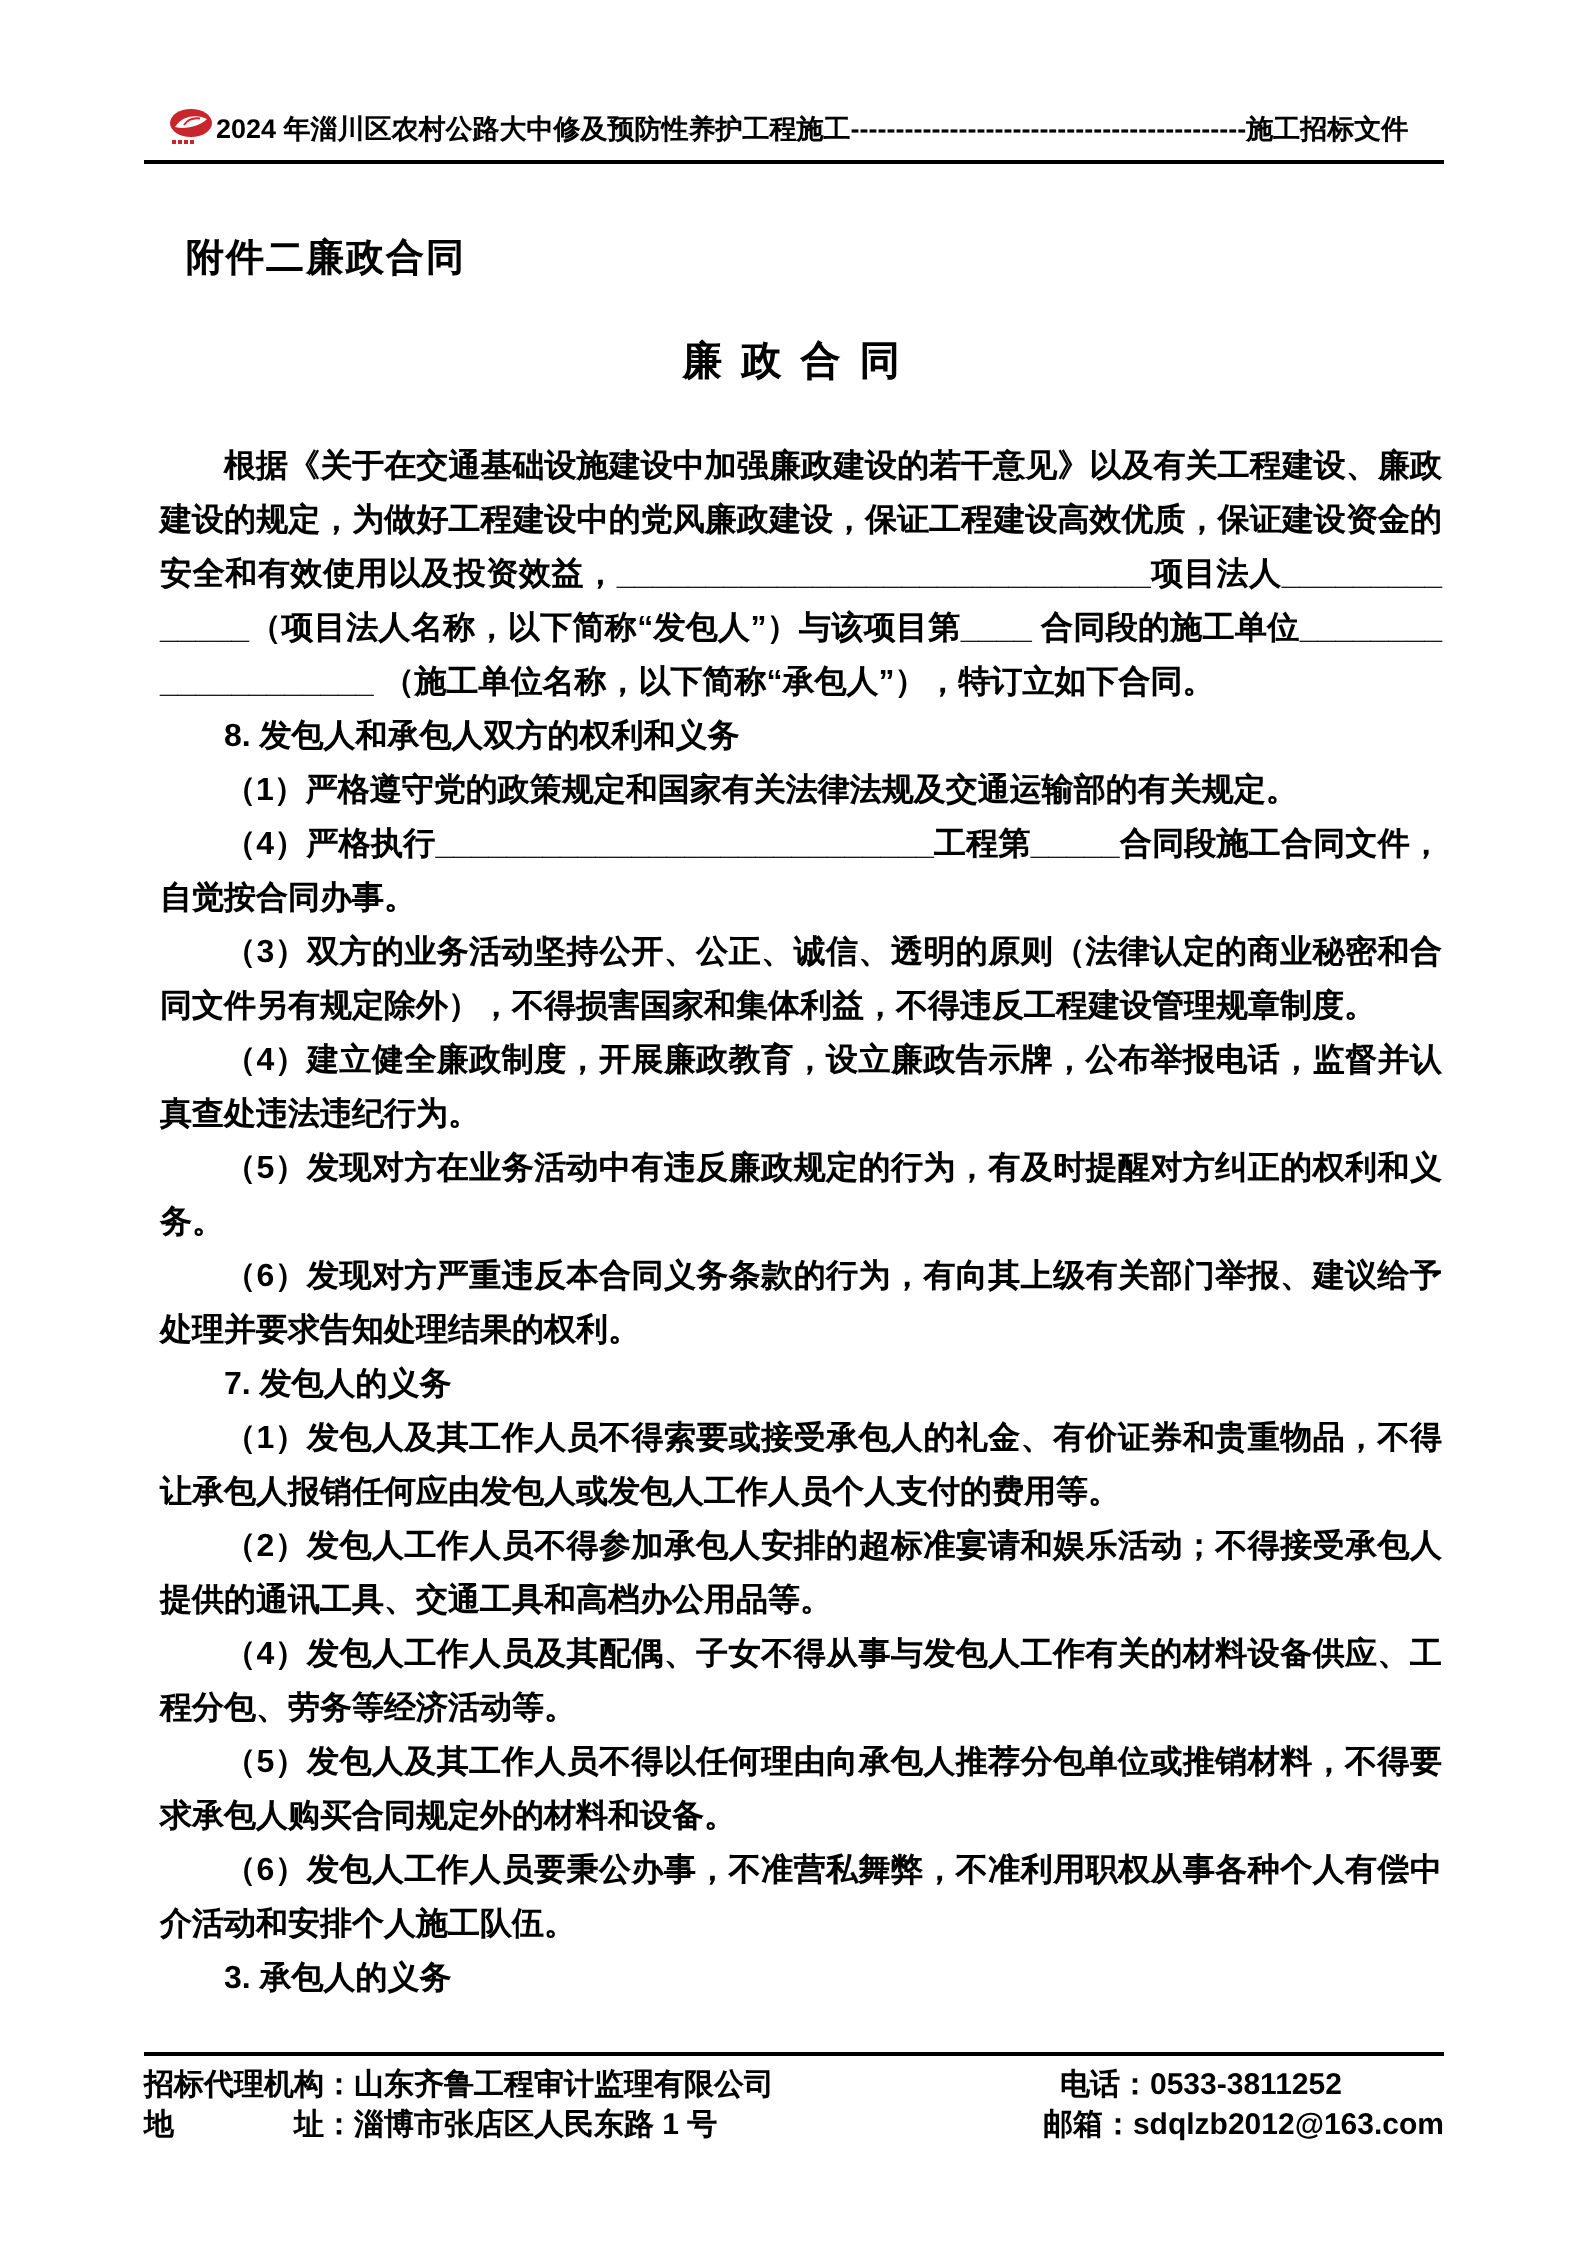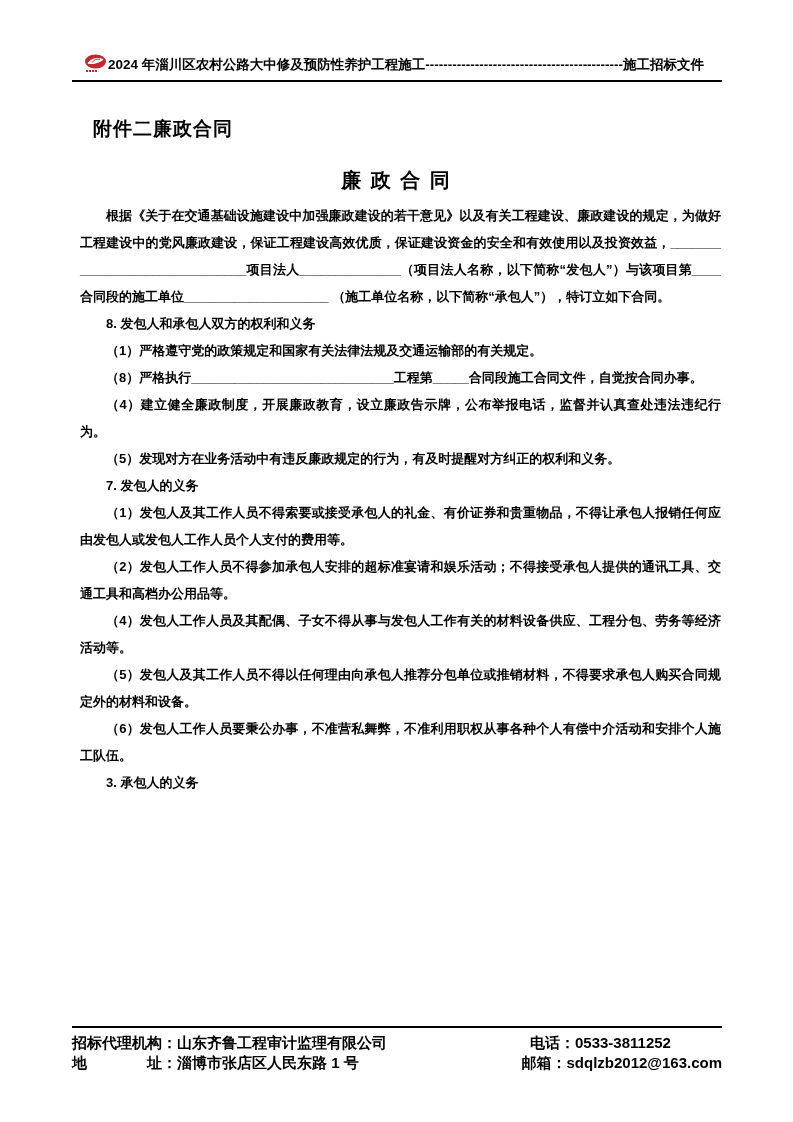--- a/index.html
+++ b/index.html
@@ -52,24 +52,24 @@
     top: 167px;
     left: 0;
     width: 100%;
     text-align: center;
     font-size: 20px;
     letter-spacing: 2px;
   }
   
   .content {
     position: absolute;
-    top: 202px;
+    top: 220px;
     left: 80px;
     width: 641px;
-    font-size: 13px;
+    font-size: 16px;
     line-height: 27px;
     text-align: justify;
   }
   .content p {
     margin: 0;
     padding: 0;
     text-indent: 2em;
     word-break: break-all;
   }
   
@@ -117,23 +117,25 @@
   </div>
 
   <div class="attachment-title">附件二廉政合同</div>
 
   <div class="doc-title">廉 政 合 同</div>
 
   <div class="content">
     <p>根据《关于在交通基础设施建设中加强廉政建设的若干意见》以及有关工程建设、廉政建设的规定，为做好工程建设中的党风廉政建设，保证工程建设高效优质，保证建设资金的安全和有效使用以及投资效益，______________________________项目法人______________（项目法人名称，以下简称“发包人”）与该项目第____ 合同段的施工单位____________________ （施工单位名称，以下简称“承包人”），特订立如下合同。</p>
     <p>8. 发包人和承包人双方的权利和义务</p>
     <p>（1）严格遵守党的政策规定和国家有关法律法规及交通运输部的有关规定。</p>
-    <p>（8）严格执行____________________________工程第_____合同段施工合同文件，自觉按合同办事。</p>
+    <p>（4）严格执行____________________________工程第_____合同段施工合同文件，自觉按合同办事。</p>
+    <p>（3）双方的业务活动坚持公开、公正、诚信、透明的原则（法律认定的商业秘密和合同文件另有规定除外），不得损害国家和集体利益，不得违反工程建设管理规章制度。</p>
     <p>（4）建立健全廉政制度，开展廉政教育，设立廉政告示牌，公布举报电话，监督并认真查处违法违纪行为。</p>
     <p>（5）发现对方在业务活动中有违反廉政规定的行为，有及时提醒对方纠正的权利和义务。</p>
+    <p>（6）发现对方严重违反本合同义务条款的行为，有向其上级有关部门举报、建议给予处理并要求告知处理结果的权利。</p>
     <p>7. 发包人的义务</p>
     <p>（1）发包人及其工作人员不得索要或接受承包人的礼金、有价证券和贵重物品，不得让承包人报销任何应由发包人或发包人工作人员个人支付的费用等。</p>
     <p>（2）发包人工作人员不得参加承包人安排的超标准宴请和娱乐活动；不得接受承包人提供的通讯工具、交通工具和高档办公用品等。</p>
     <p>（4）发包人工作人员及其配偶、子女不得从事与发包人工作有关的材料设备供应、工程分包、劳务等经济活动等。</p>
     <p>（5）发包人及其工作人员不得以任何理由向承包人推荐分包单位或推销材料，不得要求承包人购买合同规定外的材料和设备。</p>
     <p>（6）发包人工作人员要秉公办事，不准营私舞弊，不准利用职权从事各种个人有偿中介活动和安排个人施工队伍。</p>
     <p>3. 承包人的义务</p>
   </div>
 
   <div class="footer">

